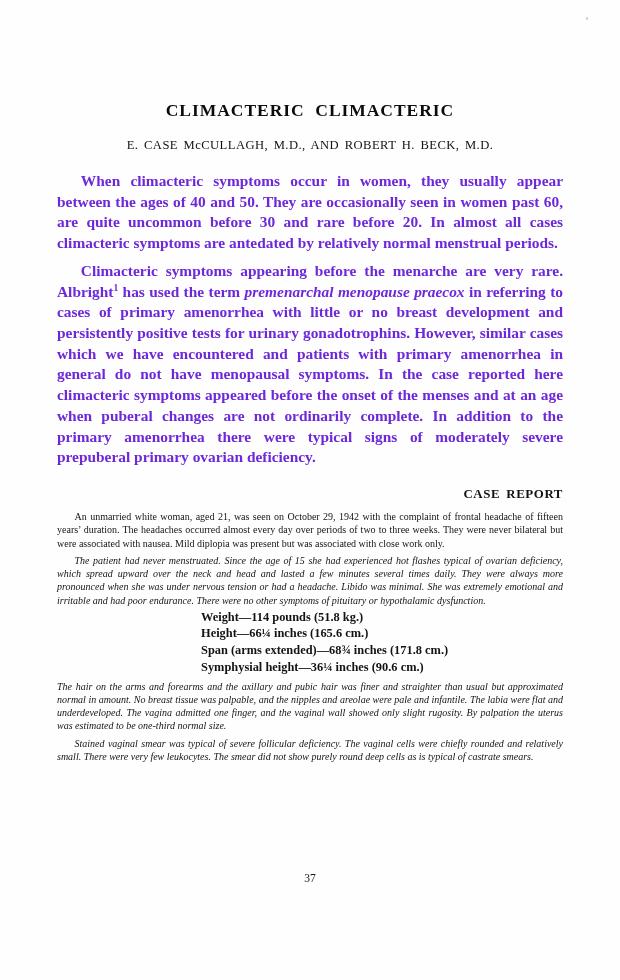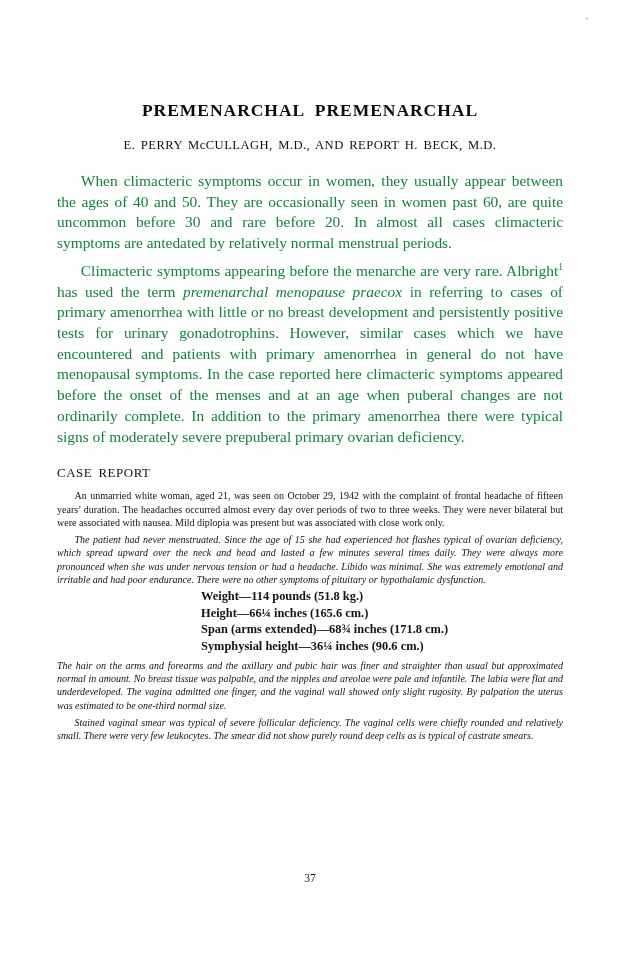--- a/index.html
+++ b/index.html
@@ -62,40 +62,41 @@
   }
 
   .lead {
     margin: 0;
     padding-top: 18px;
     font-size: 15.4px;
     line-height: 1.345;
     text-align: justify;
     text-justify: inter-word;
     text-indent: 1.55em;
-    color: #15803d;
+    color: #6d28d9;
+    font-weight: bold;
   }
   .lead + .lead {
     padding-top: 7px;
   }
   .lead i {
     font-style: italic;
   }
   sup {
     font-size: 0.62em;
     vertical-align: super;
     line-height: 0;
   }
 
   .section-head {
     margin: 0;
     padding-top: 19px;
-    text-align: left;
+    text-align: right;
     font-size: 12.9px;
-    font-weight: normal;
+    font-weight: bold;
     letter-spacing: 0.045em;
     word-spacing: 0.18em;
     color: #131210;
   }
 
   .small {
     margin: 0;
     padding-top: 8px;
     font-size: 10px;
     line-height: 1.325;
@@ -138,23 +139,23 @@
 </style>
 </head>
 <body>
 
 <div class="page">
 
   <div class="scan-speck"></div>
 
   <div class="content">
 
-    <h1 class="title">PREMENARCHAL PREMENARCHAL</h1>
+    <h1 class="title">CLIMACTERIC CLIMACTERIC</h1>
 
-    <p class="byline">E. PERRY McCULLAGH, M.D., AND REPORT H. BECK, M.D.</p>
+    <p class="byline">E. CASE McCULLAGH, M.D., AND ROBERT H. BECK, M.D.</p>
 
     <p class="lead">When climacteric symptoms occur in women, they usually appear between the ages of 40 and 50. They are occasionally seen in women past 60, are quite uncommon before 30 and rare before 20. In almost all cases climacteric symptoms are antedated by relatively normal menstrual periods.</p>
 
     <p class="lead"><span>Climacteric symptoms appearing before the menarche are very rare. Albright</span><sup>1</sup><span> has used the term </span><i>premenarchal menopause praecox</i><span> in referring to cases of primary amenorrhea with little or no breast development and persistently positive tests for urinary gonadotrophins. However, similar cases which we have encountered and patients with primary amenorrhea in general do not have menopausal symptoms. In the case reported here climacteric symptoms appeared before the onset of the menses and at an age when puberal changes are not ordinarily complete. In addition to the primary amenorrhea there were typical signs of moderately severe prepuberal primary ovarian deficiency.</span></p>
 
     <h2 class="section-head">CASE REPORT</h2>
 
     <p class="small">An unmarried white woman, aged 21, was seen on October 29, 1942 with the complaint of frontal headache of fifteen years’ duration. The headaches occurred almost every day over periods of two to three weeks. They were never bilateral but were associated with nausea. Mild diplopia was present but was associated with close work only.</p>
 
     <p class="small tight">The patient had never menstruated. Since the age of 15 she had experienced hot flashes typical of ovarian deficiency, which spread upward over the neck and head and lasted a few minutes several times daily. They were always more pronounced when she was under nervous tension or had a headache. Libido was minimal. She was extremely emotional and irritable and had poor endurance. There were no other symptoms of pituitary or hypothalamic dysfunction.</p>

